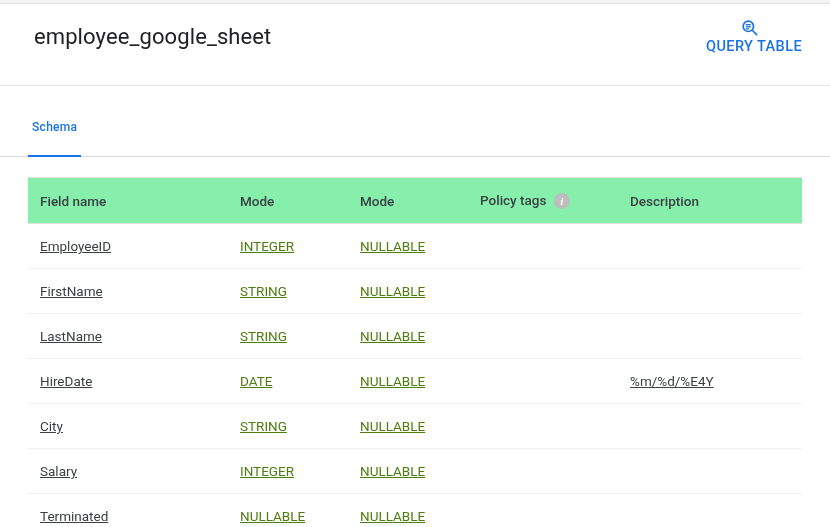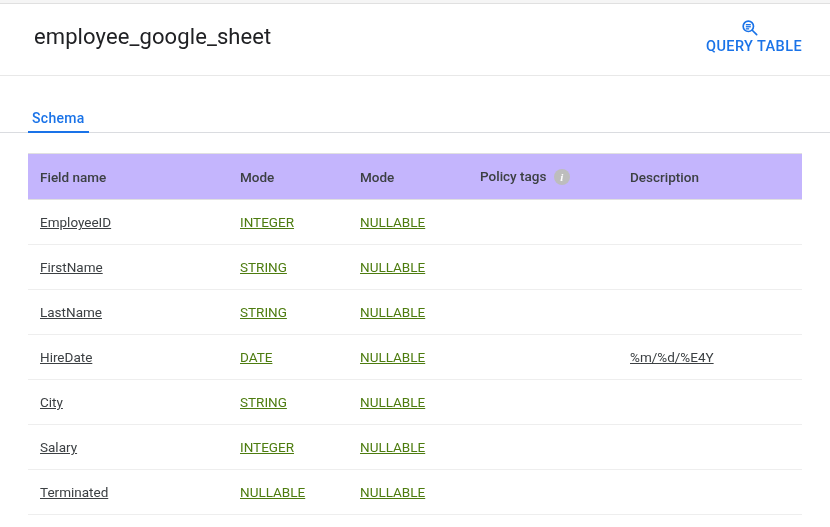--- a/index.html
+++ b/index.html
@@ -11,21 +11,21 @@
     width: 830px;
   }
   .chrome-top {
     height: 4px;
     border-bottom: 1px solid #e0e0e0;
     background: #f5f5f5;
   }
   .header-bar {
     display: flex;
     align-items: center;
-    padding: 14px 28px 20px 34px;
+    padding: 14px 28px 30px 34px;
     border-bottom: 1px solid #e8e8e8;
   }
   .page-title {
     font-size: 22px;
     color: #202124;
     font-weight: 400;
     flex: 1;
     letter-spacing: 0.1px;
   }
   .action-btn {
@@ -43,44 +43,44 @@
     margin-right: 8px;
     display: inline-flex;
   }
   .tabs-row {
     display: flex;
     padding: 0 28px;
     margin-top: 24px;
     border-bottom: 1px solid #dadce0;
   }
   .tab {
-    padding: 10px 4px 5px 4px;
+    padding: 10px 4px 21px 4px;
     margin-right: 32px;
-    font-size: 14px;
+    font-size: 12px;
     font-weight: 500;
     color: #5f6368;
     letter-spacing: 0.3px;
     cursor: pointer;
     border-bottom: 2px solid transparent;
     margin-bottom: -1px;
   }
   .tab.active {
     color: #1a73e8;
     border-bottom: 2px solid #1a73e8;
   }
   .table-wrap {
     padding: 20px 28px 0 28px;
   }
   table {
     width: 100%;
     border-collapse: collapse;
     font-size: 13.5px;
   }
   thead tr {
-    background: #c4b5fd;
+    background: #86efac;
   }
   th {
     text-align: left;
     font-weight: 500;
     color: #3c4043;
     padding: 14px 12px;
     border-top: 1px solid #e0e0e0;
     border-bottom: 1px solid #e0e0e0;
   }
   td {

